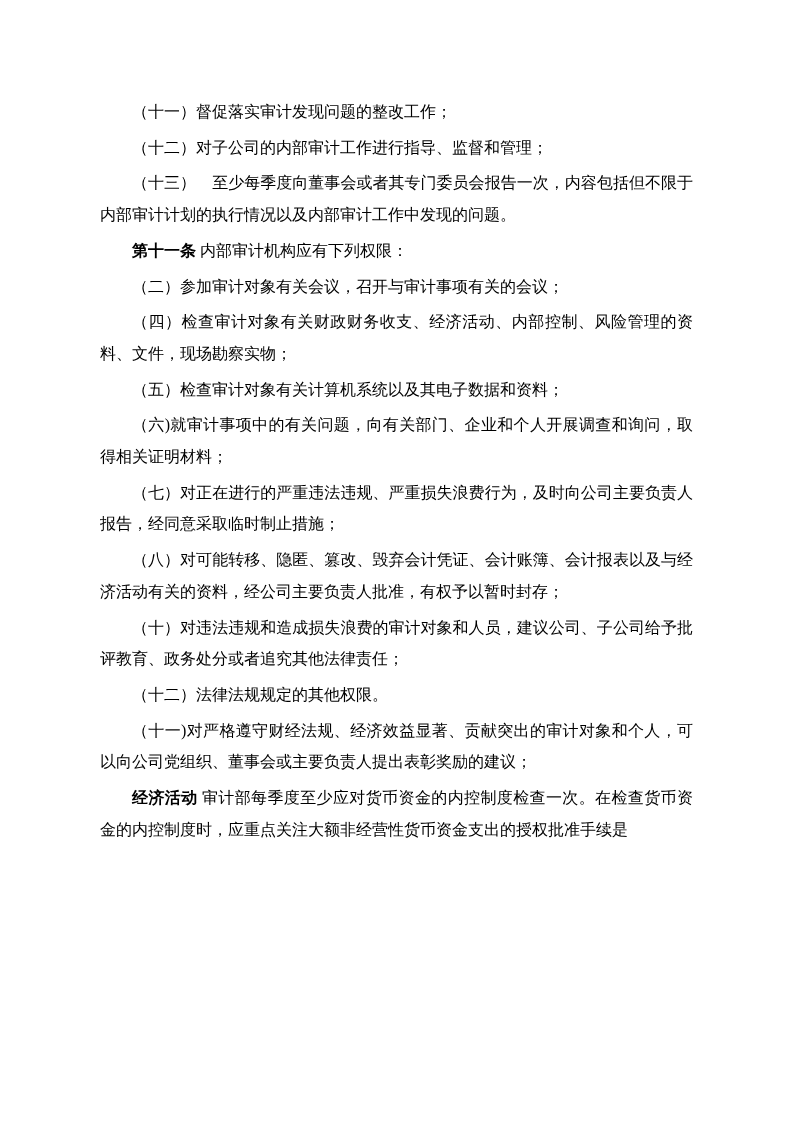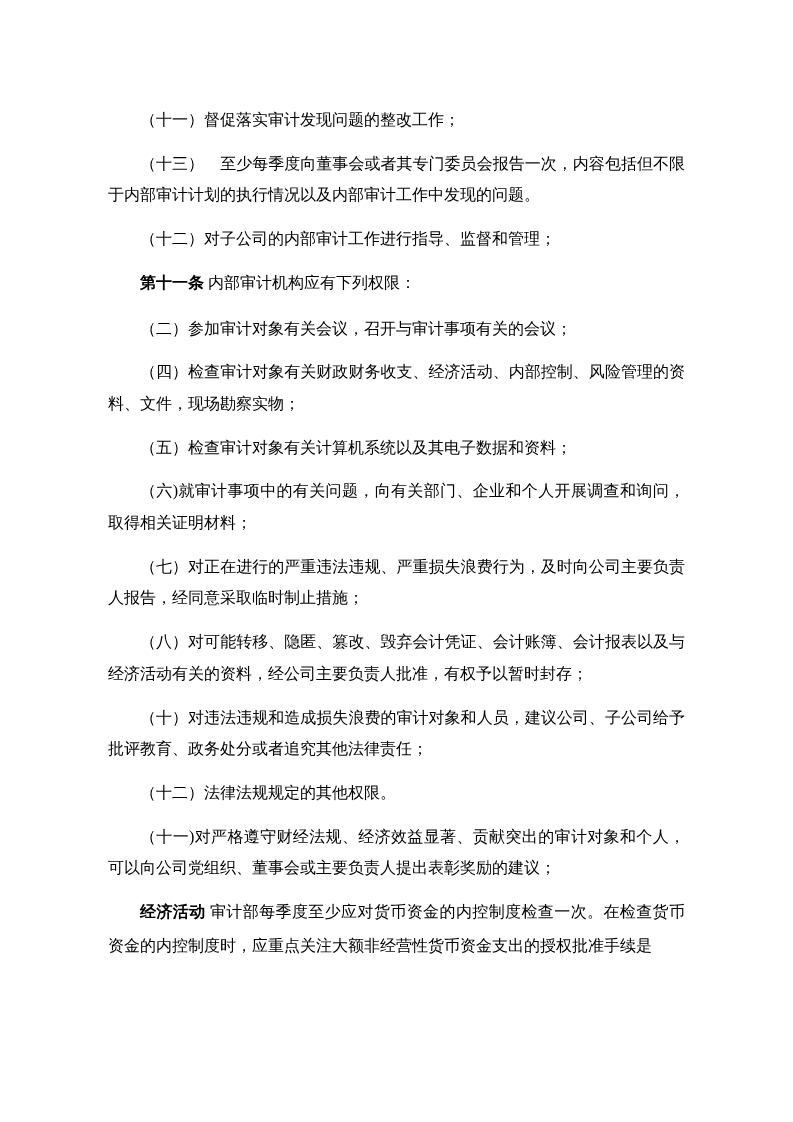--- a/index.html
+++ b/index.html
@@ -17,39 +17,38 @@
     line-height: 31.7px;
   }
   .page {
     box-sizing: border-box;
     width: 793px;
     height: 1122px;
     padding: 92px 96px 0 96px;
     background: #ffffff;
   }
   p.para {
-    margin: 12px;
+    margin: 4px;
     padding: 0;
     text-indent: 2em;
     text-align: justify;
     text-justify: inter-ideograph;
     word-break: break-all;
   }
   .lead {
     font-weight: bold;
-    font-family: Liberation Mono, monospace;
   }
 </style>
 </head>
 <body>
 
 <div class="page">
   <p class="para"><span>（十一）督促落实审计发现问题的整改工作；</span></p>
+  <p class="para"><span>（十二）对子公司的内部审计工作进行指导、监督和管理；</span></p>
   <p class="para"><span>（十三）　至少每季度向董事会或者其专门委员会报告一次，内容包括但不限于内部审计计划的执行情况以及内部审计工作中发现的问题。</span></p>
-  <p class="para"><span>（十二）对子公司的内部审计工作进行指导、监督和管理；</span></p>
   <p class="para"><span class="lead">第十一条</span><span> 内部审计机构应有下列权限：</span></p>
   <p class="para"><span>（二）参加审计对象有关会议，召开与审计事项有关的会议；</span></p>
   <p class="para"><span>（四）检查审计对象有关财政财务收支、经济活动、内部控制、风险管理的资料、文件，现场勘察实物；</span></p>
   <p class="para"><span>（五）检查审计对象有关计算机系统以及其电子数据和资料；</span></p>
   <p class="para"><span>（六)就审计事项中的有关问题，向有关部门、企业和个人开展调查和询问，取得相关证明材料；</span></p>
   <p class="para"><span>（七）对正在进行的严重违法违规、严重损失浪费行为，及时向公司主要负责人报告，经同意采取临时制止措施；</span></p>
   <p class="para"><span>（八）对可能转移、隐匿、篡改、毁弃会计凭证、会计账簿、会计报表以及与经济活动有关的资料，经公司主要负责人批准，有权予以暂时封存；</span></p>
   <p class="para"><span>（十）对违法违规和造成损失浪费的审计对象和人员，建议公司、子公司给予批评教育、政务处分或者追究其他法律责任；</span></p>
   <p class="para"><span>（十二）法律法规规定的其他权限。</span></p>
   <p class="para"><span>（十一)对严格遵守财经法规、经济效益显著、贡献突出的审计对象和个人，可以向公司党组织、董事会或主要负责人提出表彰奖励的建议；</span></p>

